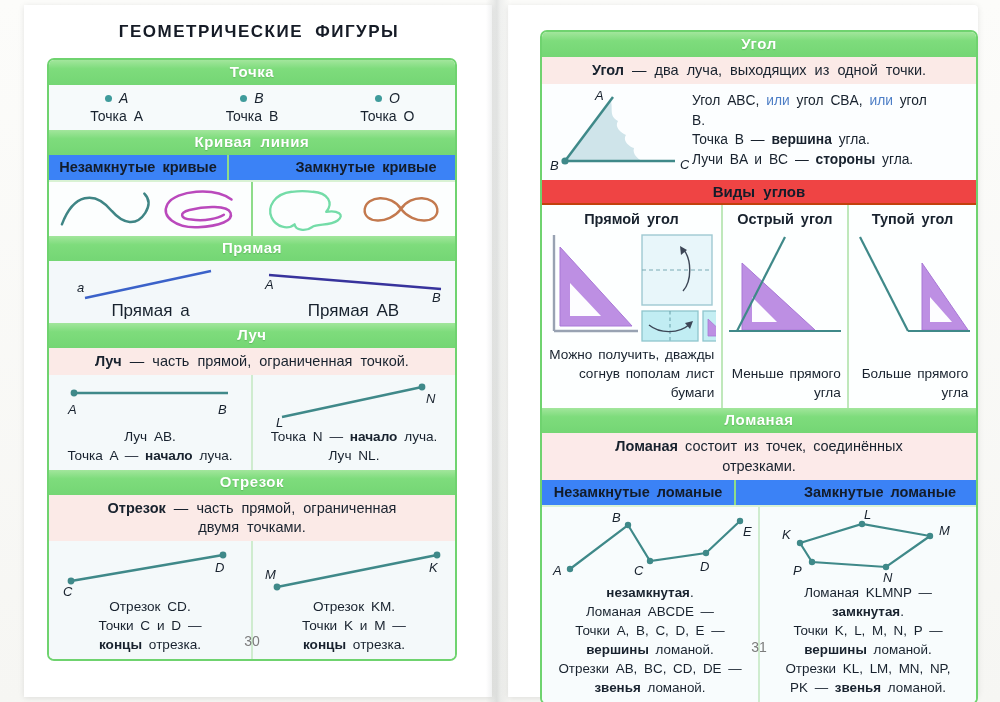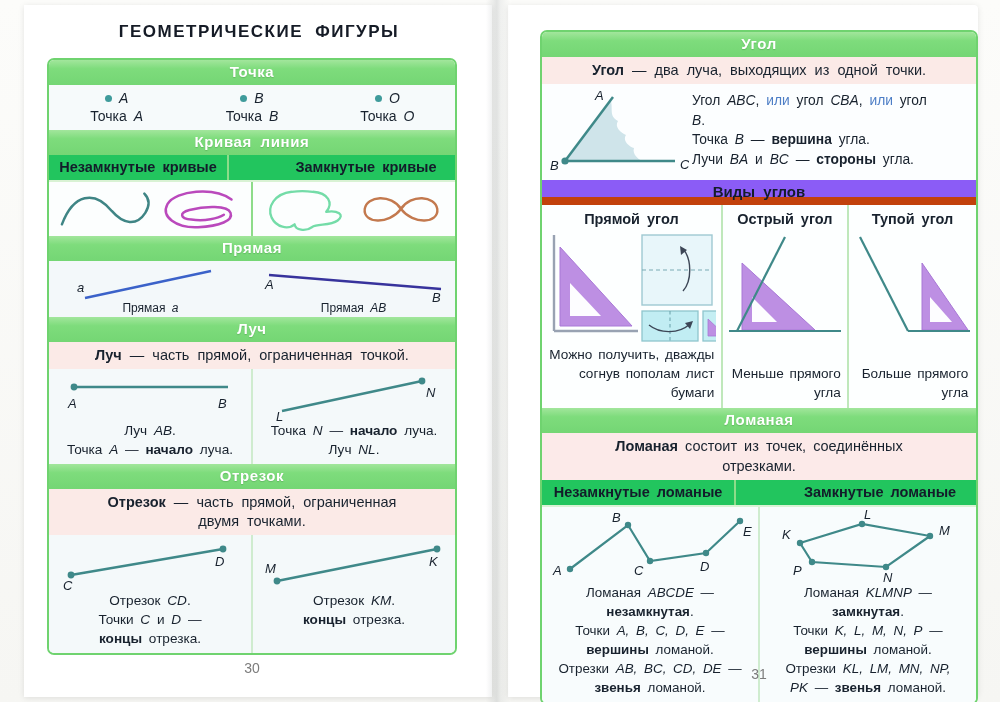--- a/index.html
+++ b/index.html
@@ -22,54 +22,54 @@
 
   .gtable { position:absolute; background:#fff; border:2px solid #6fd36f; border-radius:7px; overflow:hidden; }
   .gtable-left  { left:47px;  top:58px; width:410px; }
   .gtable-right { left:540px; top:30px; width:438px; }
 
   .hdr { height:25px; line-height:24px; text-align:center; font-size:15px; font-weight:bold;
     color:#fff; letter-spacing:.6px; word-spacing:4px;
     background:linear-gradient(180deg,#a2e69c 0%, #7edc7c 35%, #74d674 100%);
     text-shadow:0 1px 1px rgba(60,130,60,.35); }
   .subhdr-big { height:25px; line-height:24px; text-align:center; font-size:15px; font-weight:bold;
-    color:#131c2a; word-spacing:4px; background:#8b5cf6; border-bottom:8px solid #c2410c; }
+    color:#131c2a; word-spacing:4px; background:#ef4444; border-bottom:2px solid #c2410c; }
   .defbar { background:#fbeae7; text-align:center; font-size:14.5px; padding:4px 4px;
     word-spacing:4px; line-height:19px; }
   .rt-b { font-weight:bold; }
-  .rt-i { font-style:italic; }
+  .rt-i { }
   .rt-blue { color:#4d7ec6; }
 
   
   .tochka-row { display:flex; background:#f6fafb; padding:5px 0 6px; }
   .pt-item { flex:1; text-align:center; }
   .pt-top { font-size:14px; font-style:italic; margin-bottom:2px; }
   .pt-dot { display:inline-block; width:7px; height:7px; border-radius:50%; background:#3f9b9b;
     margin-right:7px; vertical-align:1px; }
   .pt-cap { font-size:14px; word-spacing:3px; }
 
-  .two-sub { display:flex; background:#22c55e; border-bottom:2px solid #d9f2d4;gap:48px; }
+  .two-sub { display:flex; background:#3b82f6; border-bottom:2px solid #d9f2d4;gap:48px; }
   .two-sub > div { flex:1; text-align:center; font-size:14.5px; font-weight:bold;
     height:25px; line-height:25px; word-spacing:3px; color:#131c2a; }
   .two-sub > div:first-child { border-right:2px solid #8edc8a; }
 
   .curves-row { display:flex; background:#fcfefe; }
   .curves-cell { flex:1; display:flex; align-items:center; justify-content:space-around; padding:3px 8px; height:54px; }
   .curves-cell:first-child { border-right:2px solid #8edc8a; }
 
   .pryamaya-row { display:flex; background:#f3f8fa; padding:4px 0 2px; }
   .pr-cell { flex:1; text-align:center; }
-  .pr-cap { font-size:12px; word-spacing:3px; margin-top:-2px; }
+  .pr-cap { font-size:17px; word-spacing:3px; margin-top:-2px; }
 
   .twocol { display:flex; background:#f4f9fa; }
   .twocol > .cell { flex:1; text-align:center; padding:4px 2px 5px; }
   .twocol > .cell:first-child { border-right:2px solid #cfeccf; }
   .capline { font-size:13.6px; line-height:19px; word-spacing:3px; }
 
-  .page-num { position:absolute; top:660px; text-align:center; font-size:14px; color:#7c7c7c; }
+  .page-num { position:absolute; top:633px; text-align:center; font-size:14px; color:#7c7c7c; }
   .page-num-left { left:47px; width:410px; }
   .page-num-right { left:540px; width:438px;margin-top:6px; }
 
   
   .ugol-content { display:flex; background:#fcfeff; padding:3px 6px 5px 4px; }
   .ugol-diag { width:146px; flex:none; }
   .ugol-text { flex:1; padding-top:4px; }
   .ugol-text .capline { text-align:left; font-size:13.8px; line-height:19.5px; }
 
   .vidy-row { display:flex; background:#fdffff; }
@@ -203,20 +203,21 @@
       </div>
       <div class="cell">
         <svg width="186" height="52" viewBox="0 0 186 52">
           <line x1="16" y1="42" x2="176" y2="10" stroke="#3f8989" stroke-width="2.4"></line>
           <circle cx="16" cy="42" r="3.4" fill="#3f8989"></circle>
           <circle cx="176" cy="10" r="3.4" fill="#3f8989"></circle>
           <text x="4" y="34" class="lbl">M</text>
           <text x="168" y="27" class="lbl">K</text>
         </svg>
         <div class="capline"><span>Отрезок </span><span class="rt-i">KM</span><span>.</span></div>
+        <div class="capline"><span>Точки </span><span class="rt-i">K</span><span> и </span><span class="rt-i">M</span><span> —</span></div>
         <div class="capline"><span class="rt-b">концы</span><span> отрезка.</span></div>
       </div>
     </div>
   </div>
 
   <div class="page-num page-num-left">30</div>
 
   <div class="gtable gtable-right">
 
     <div class="hdr">Угол</div>
@@ -298,22 +299,22 @@
           <circle cx="80" cy="16" r="3.2" fill="#3f8989"></circle>
           <circle cx="102" cy="52" r="3.2" fill="#3f8989"></circle>
           <circle cx="158" cy="44" r="3.2" fill="#3f8989"></circle>
           <circle cx="192" cy="12" r="3.2" fill="#3f8989"></circle>
           <text x="5" y="66" class="lbl">A</text>
           <text x="64" y="13" class="lbl">B</text>
           <text x="86" y="66" class="lbl">C</text>
           <text x="152" y="62" class="lbl">D</text>
           <text x="195" y="27" class="lbl">E</text>
         </svg>
+        <div class="capline"><span class="rt-b">незамкнутая</span><span>.</span></div>
         <div class="capline"><span>Ломаная </span><span class="rt-i">ABCDE</span><span> —</span></div>
-        <div class="capline"><span class="rt-b">незамкнутая</span><span>.</span></div>
         <div class="capline"><span>Точки </span><span class="rt-i">A, B, C, D, E</span><span> —</span></div>
         <div class="capline"><span class="rt-b">вершины</span><span> ломаной.</span></div>
         <div class="capline"><span>Отрезки </span><span class="rt-i">AB, BC, CD, DE</span><span> —</span></div>
         <div class="capline"><span class="rt-b">звенья</span><span> ломаной.</span></div>
       </div>
       <div class="cell">
         <svg width="204" height="74" viewBox="0 0 204 74">
           <polygon points="34,34 96,15 164,27 120,58 46,53" fill="none" stroke="#3f8989" stroke-width="2.2"></polygon>
           <circle cx="34" cy="34" r="3.2" fill="#3f8989"></circle>
           <circle cx="96" cy="15" r="3.2" fill="#3f8989"></circle>

